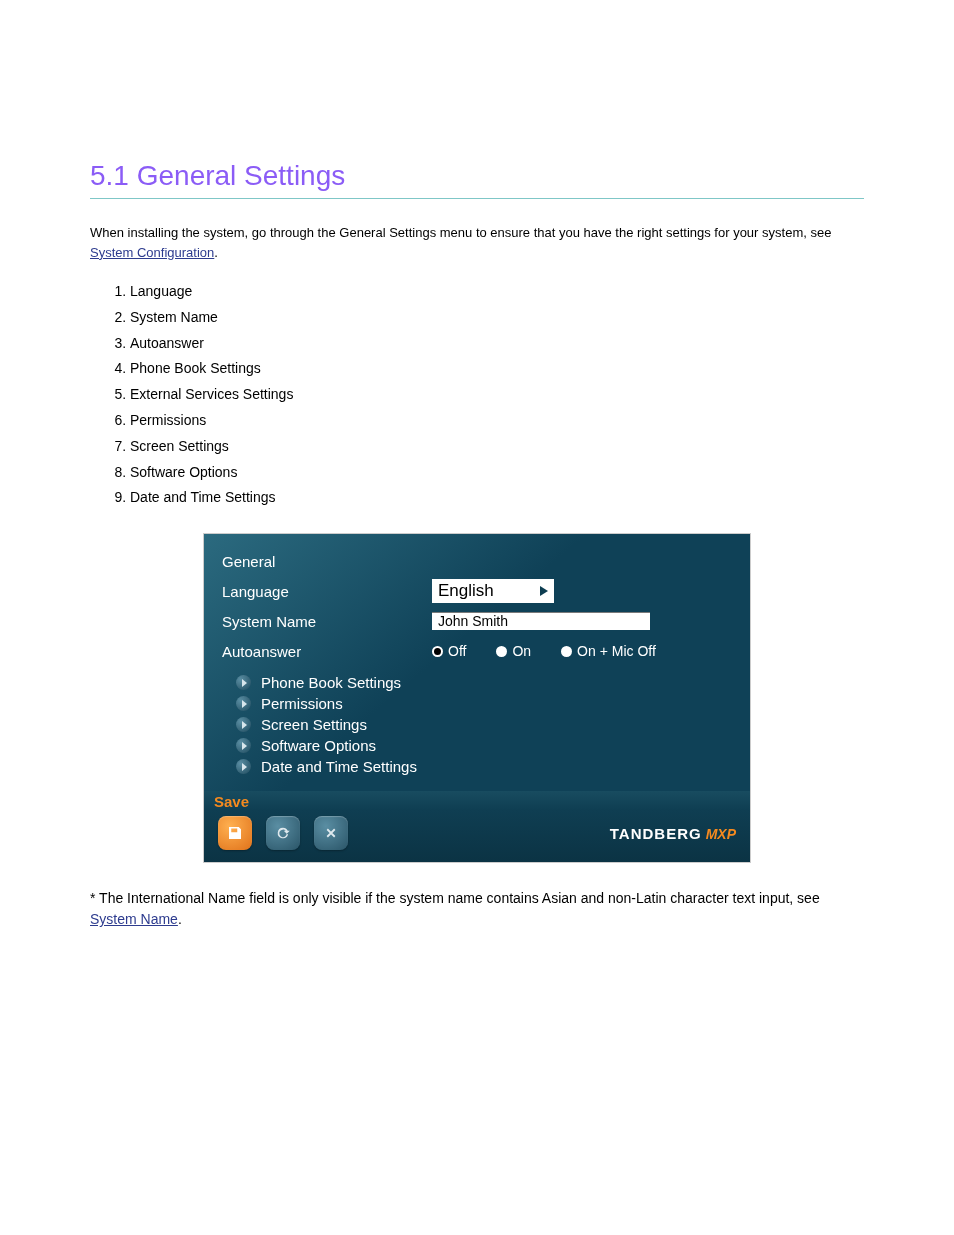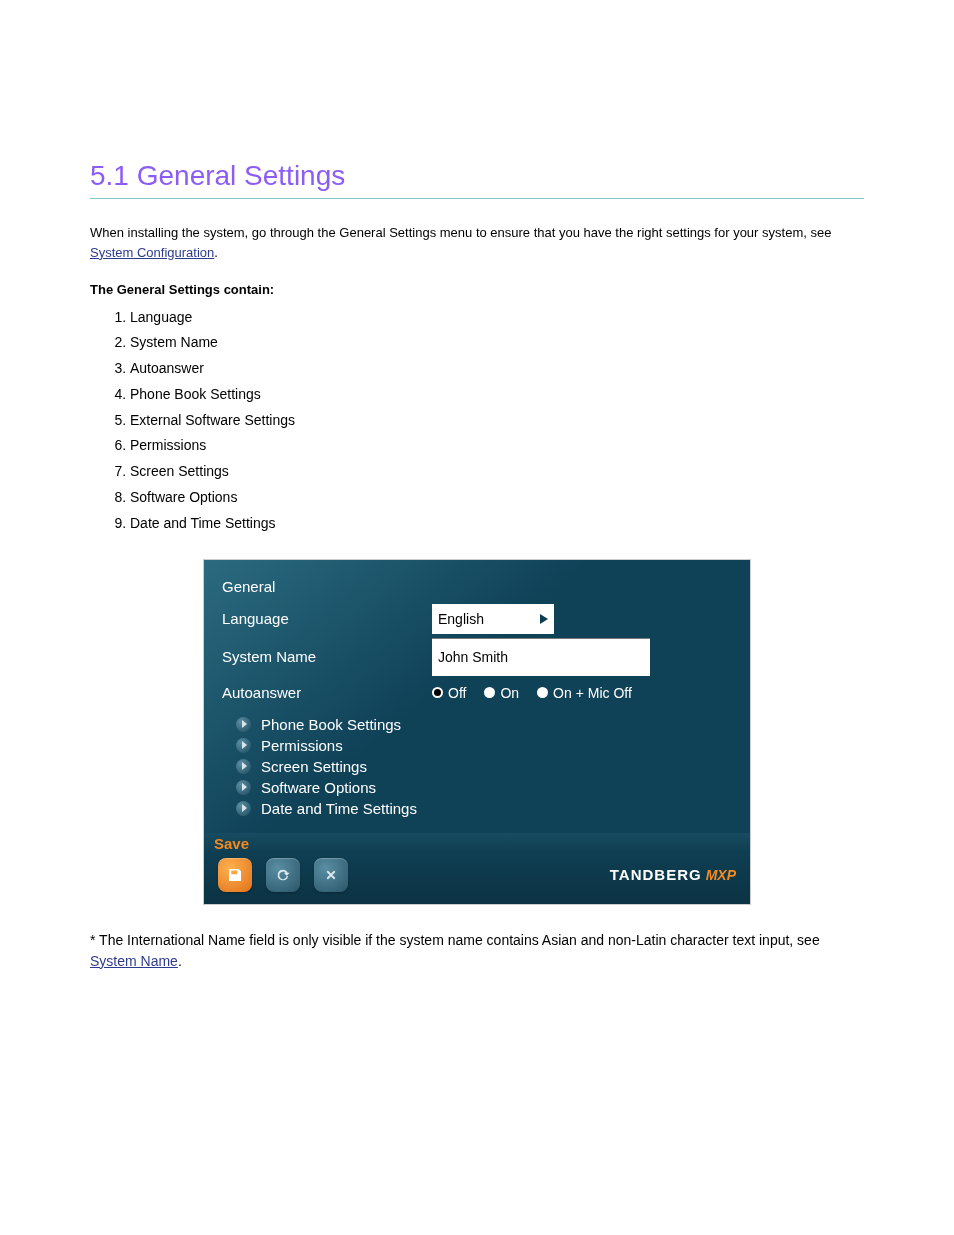--- a/index.html
+++ b/index.html
@@ -73,46 +73,46 @@
   .ui-label {
     width: 210px;
     flex-shrink: 0;
   }
   .ui-heading-row { margin-bottom: 2px; }
   .lang-select {
     display: flex;
     align-items: center;
     background: #fff;
     color: #000;
-    height: 30px;
+    height: 24px;
     width: 122px;
     padding: 0 6px;
-    font-size: 14px;
+    font-size: 17px;
     justify-content: space-between;
   }
   .play-arrow {
     width: 0; height: 0;
     border-top: 5px solid transparent;
     border-bottom: 5px solid transparent;
     border-left: 8px solid #0d3d51;
   }
   .text-input {
     background: #fff;
     color: #000;
-    height: 38px;
+    height: 18px;
     width: 218px;
     padding: 0 6px;
     font-size: 14px;
     border: none;
     outline: none;
     box-shadow: 0 1px 0 0 #7a7a7a inset;
   }
   .radio-group {
     display: flex;
-    gap: 18px;
+    gap: 30px;
     align-items: center;
     font-size: 14px;
   }
   .radio-item {
     display: flex;
     align-items: center;
     gap: 5px;
   }
   .radio-dot {
     width: 11px; height: 11px;
@@ -213,27 +213,26 @@
 <div class="page">
 
   <h2 class="section-heading">5.1 General Settings</h2>
   <hr class="hr-line">
 
   <p class="body-text">
     <span>When installing the system, go through the General Settings menu to ensure that you have the right settings for your system, see </span>
     <a href="#" class="link">System Configuration</a><span>.</span>
   </p>
 
-  <p class="body-text" style="font-weight:bold; margin-bottom:6px;">The General Settings contain:</p>
   <ol class="numbered-list">
     <li>Language</li>
     <li>System Name</li>
     <li>Autoanswer</li>
     <li>Phone Book Settings</li>
-    <li>External Software Settings</li>
+    <li>External Services Settings</li>
     <li>Permissions</li>
     <li>Screen Settings</li>
     <li>Software Options</li>
     <li>Date and Time Settings</li>
   </ol>
 
   <div class="ui-box">
     <div class="ui-main">
       <div class="ui-row ui-heading-row">
         <span class="ui-label">General</span>

